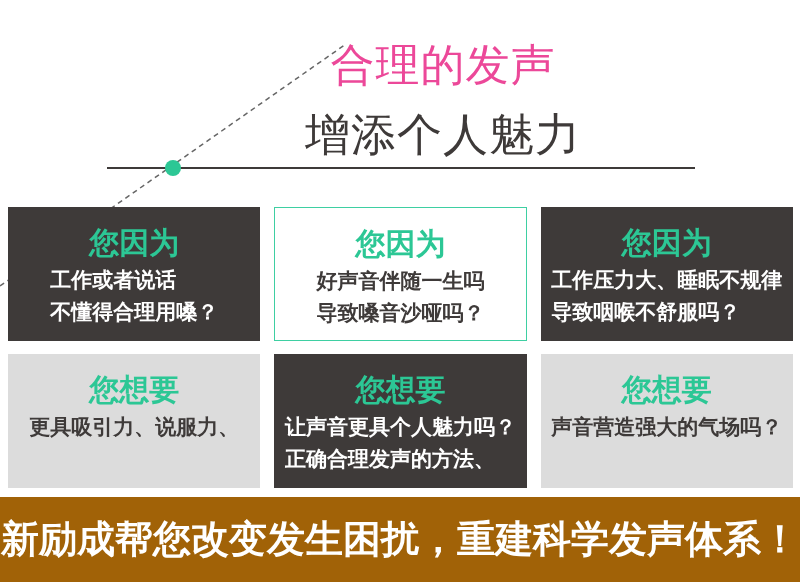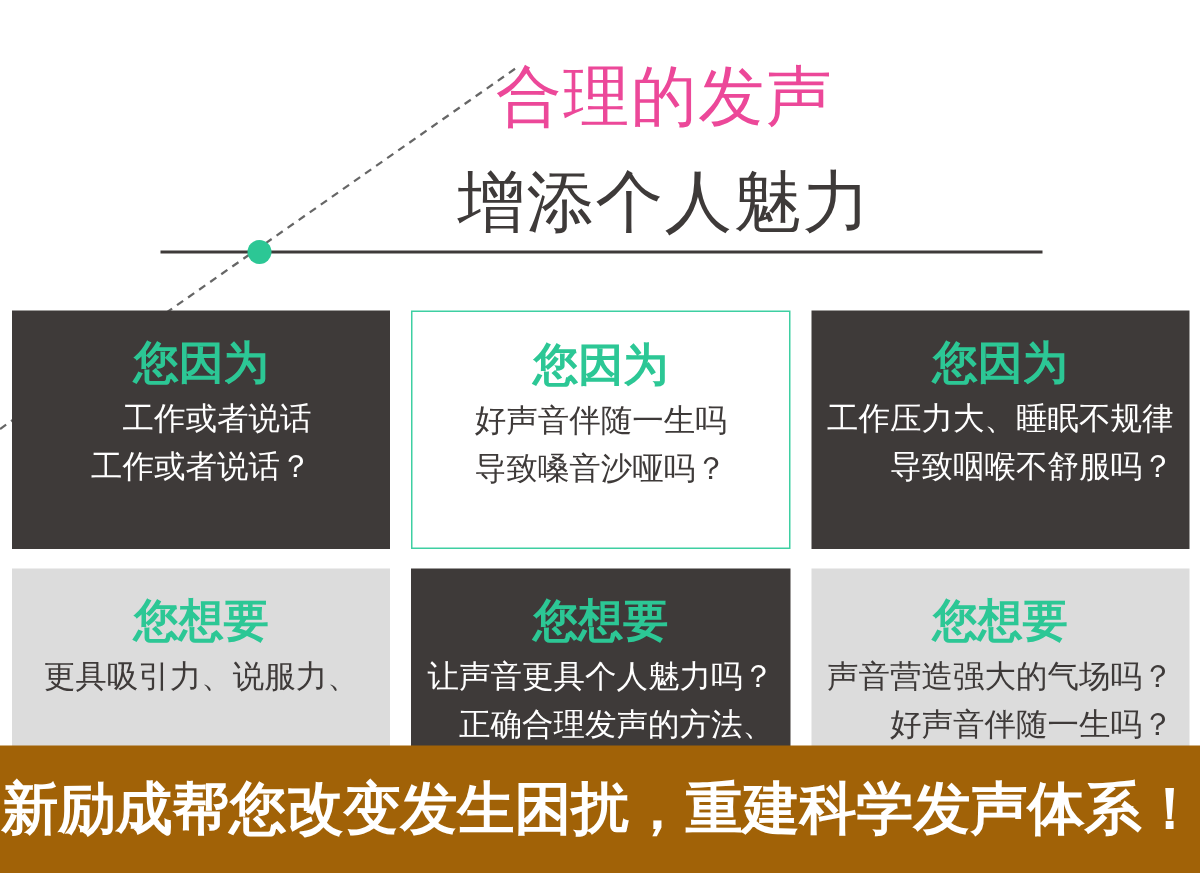--- a/index.html
+++ b/index.html
@@ -45,41 +45,41 @@
     position: absolute;
     left: 8px; top: 207px;
     width: 785px;
     display: grid;
     grid-template-columns: repeat(3, 1fr);
     column-gap: 14px;
     row-gap: 13px;
     z-index: 1;
   }
   .card {
-    height: 159px;
+    height: 134px;
     box-sizing: border-box;
     text-align: center;
     overflow: hidden;
   }
   .card.dark   { background: #3E3A39; color: #ffffff; }
   .card.gray   { background: #DCDCDC; color: #3E3A39; }
   .card.outline{ background: #ffffff; color: #3E3A39; border: 1px solid #3ECFA2; }
   .card-header {
     margin: 21px 0 6px 0;
     font-size: 30px;
     line-height: 1;
     font-weight: bold;
     color: #2CC795;
   }
   .card-body {
     display: inline-block;
-    text-align: right;
+    text-align: left;
     margin: 0;
     font-size: 21px;
-    font-weight: 400;
+    font-weight: 700;
     line-height: 32px;
   }
   .card-body .ln { display: block; }
   
   .banner {
     position: absolute;
     left: 0; right: 0; top: 497px; bottom: 0;
     background: #a16207;
     display: flex;
     align-items: center;
@@ -109,21 +109,21 @@
     <div class="title-main">合理的发声</div>
     <div class="title-sub">增添个人魅力</div>
   </header>
 
   <main class="cards">
 
     <section class="card dark">
       <h3 class="card-header">您因为</h3>
       <p class="card-body">
         <span class="ln">工作或者说话</span>
-        <span class="ln">工作或者说话？</span>
+        <span class="ln">不懂得合理用嗓？</span>
       </p>
     </section>
 
     <section class="card outline">
       <h3 class="card-header">您因为</h3>
       <p class="card-body">
         <span class="ln">好声音伴随一生吗</span>
         <span class="ln">导致嗓音沙哑吗？</span>
       </p>
     </section>
@@ -148,21 +148,20 @@
       <p class="card-body">
         <span class="ln">让声音更具个人魅力吗？</span>
         <span class="ln">正确合理发声的方法、</span>
       </p>
     </section>
 
     <section class="card gray">
       <h3 class="card-header">您想要</h3>
       <p class="card-body">
         <span class="ln">声音营造强大的气场吗？</span>
-        <span class="ln">好声音伴随一生吗？</span>
       </p>
     </section>
 
   </main>
 
   <footer class="banner">
     <span class="banner-text">新励成帮您改变发生困扰，重建科学发声体系！</span>
   </footer>
 
 </div>

